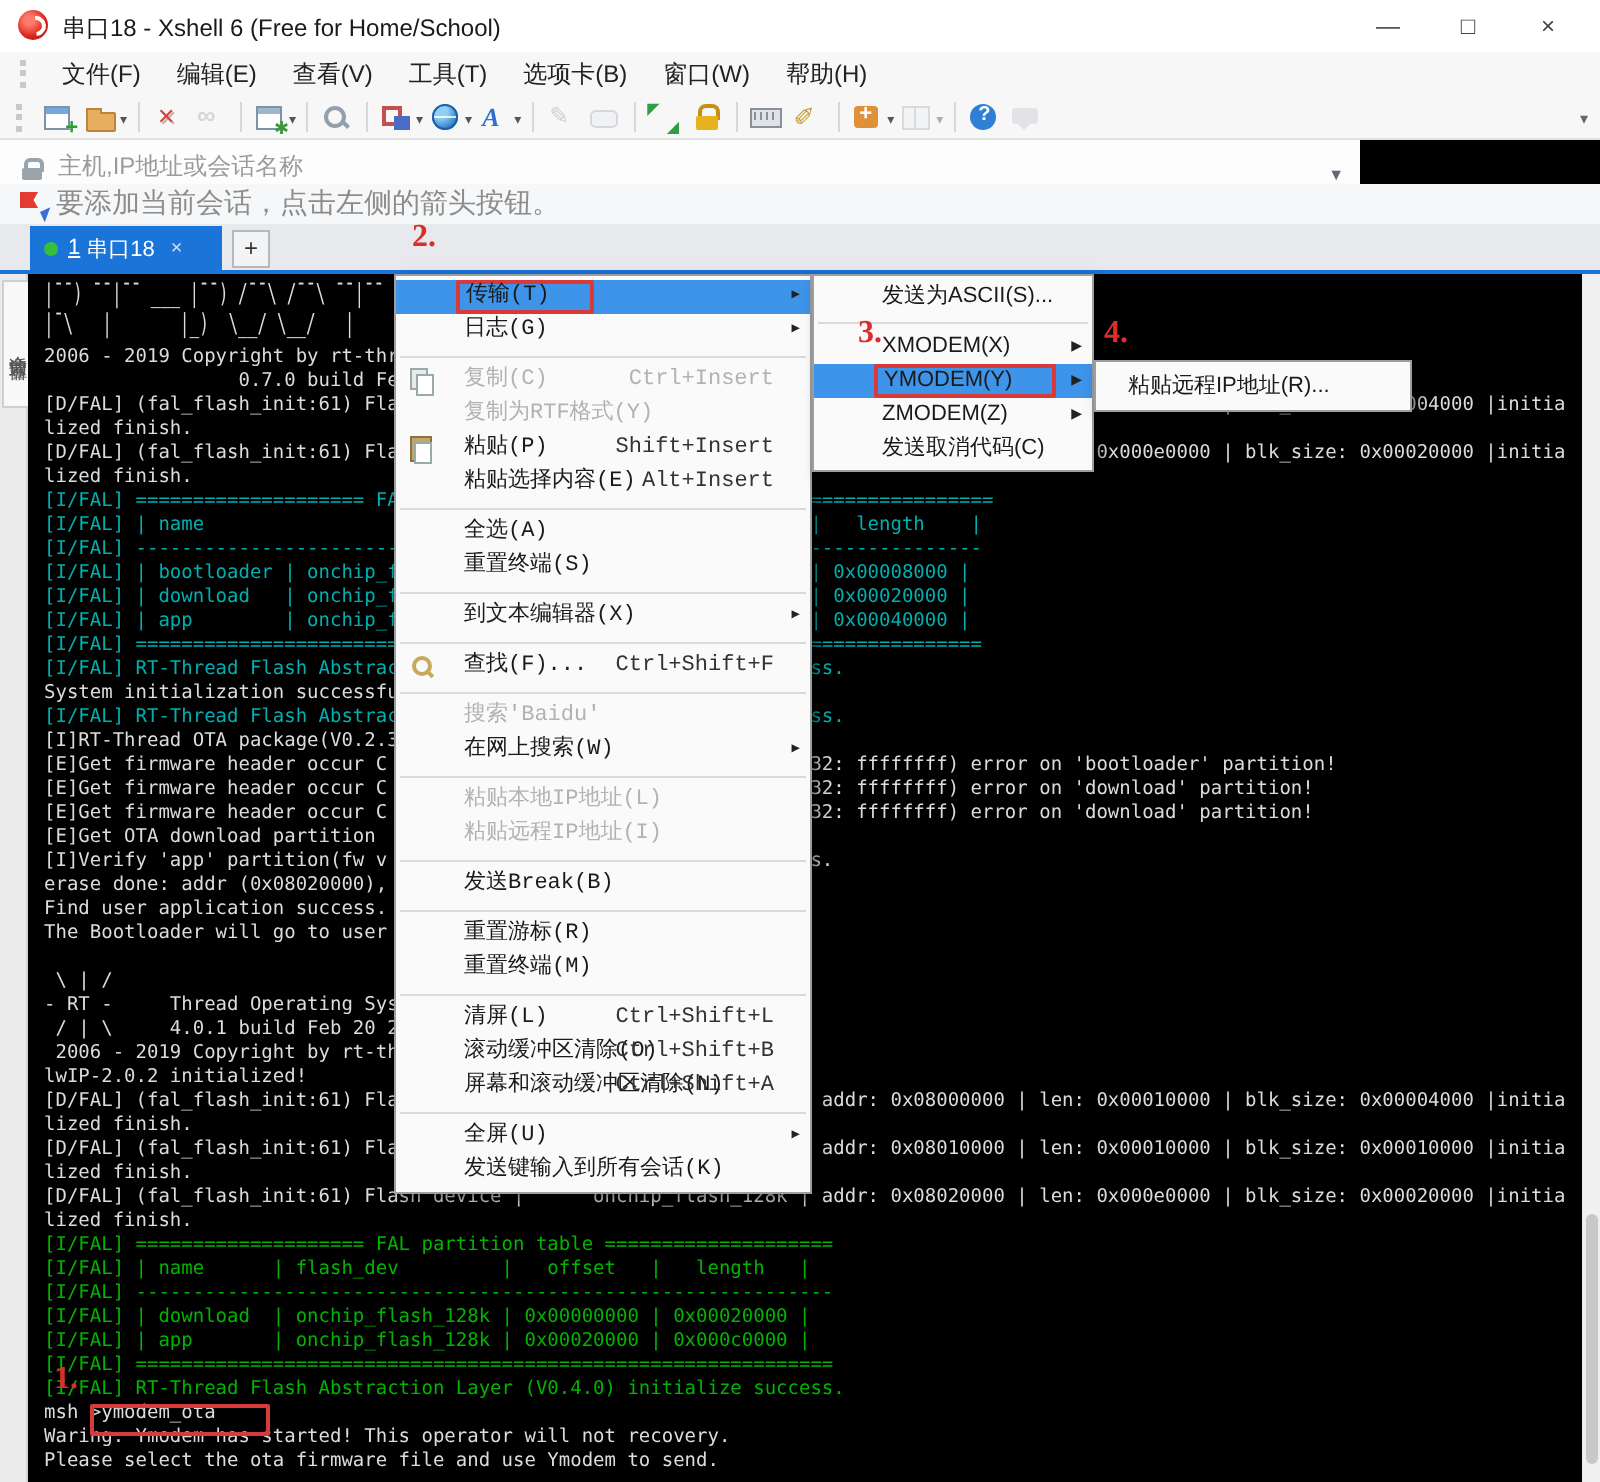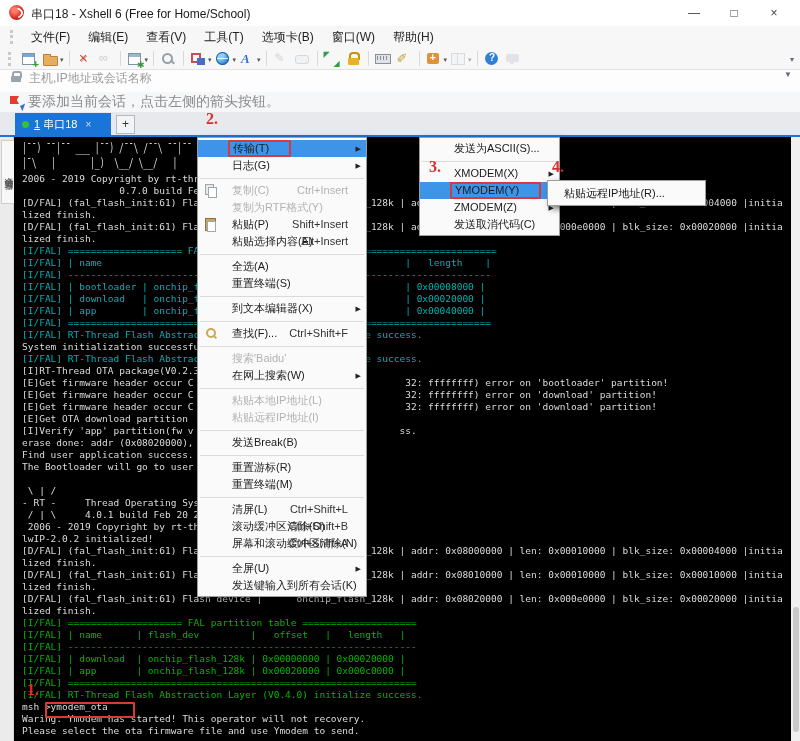--- a/index.html
+++ b/index.html
@@ -54,21 +54,21 @@
   [data-name="package-icon"]::before{content:"";position:absolute;left:1px;top:2px;width:12px;height:11px;background:#e09038;border-radius:2px;}
   [data-name="package-icon"]::after{content:"+";position:absolute;left:4px;top:0px;color:#fff;font-weight:bold;font-size:11px;}
   [data-name="tile-icon"]::before{content:"";position:absolute;left:1px;top:2px;width:12px;height:10px;border:1px solid #b4bac2;background:#eef1f4;}
   [data-name="tile-icon"]::after{content:"";position:absolute;left:7px;top:2px;width:1px;height:12px;background:#b4bac2;}
   [data-name="help-icon"]::before{content:"";position:absolute;left:1px;top:1px;width:13px;height:13px;border-radius:50%;background:#2f7fd6;}
   [data-name="help-icon"]::after{content:"?";position:absolute;left:5.5px;top:1px;color:#fff;font-size:10px;font-weight:bold;}
   [data-name="chat-icon"]::before{content:"";position:absolute;left:1px;top:3px;width:13px;height:8px;background:#c8cdd5;border-radius:2px;}
   [data-name="chat-icon"]::after{content:"";position:absolute;left:4px;top:11px;border:3px solid transparent;border-top-color:#c8cdd5;}
   .tb-end-caret{position:absolute;right:6px;top:55px;font-size:8px;color:#667;}
   
-  .addressbar{position:absolute;left:0;top:70px;width:800px;height:22px;background:#fdfdfd;border-bottom:1px solid #84cc16;display:flex;align-items:flex-start;}
+  .addressbar{position:absolute;left:0;top:70px;width:680px;height:22px;background:#fdfdfd;border-bottom:1px solid #84cc16;display:flex;align-items:flex-end;}
   .addr-lock{position:relative;width:14px;height:14px;margin:0 6px 0 9px;}
   .addr-lock::before{content:"";position:absolute;left:3px;top:1px;width:6px;height:5px;border:2px solid #9aa4ad;border-bottom:none;border-radius:3px 3px 0 0;}
   .addr-lock::after{content:"";position:absolute;left:2px;top:6px;width:10px;height:6px;background:#9aa4ad;border-radius:1px;}
   .addr-placeholder{font-size:12px;color:#9b9b9b;}
   .addr-caret{position:absolute;right:8px;font-size:8px;color:#667;}
   
   .infobar{position:absolute;left:0;top:92px;width:800px;height:20px;background:#f5f7f9;border-bottom:1px solid #dcdcdc;display:flex;align-items:center;}
   .flag-icon{position:relative;width:16px;height:14px;margin:0 4px 0 8px;}
   .flag-icon::before{content:"";position:absolute;left:2px;top:1px;width:9px;height:8px;background:#e23b30;clip-path:polygon(0 0,100% 0,75% 50%,100% 100%,0 100%);}
   .flag-icon::after{content:"";position:absolute;left:8px;top:7px;border:4px solid transparent;border-right-color:#3a6fd8;transform:rotate(20deg);}
@@ -88,21 +88,21 @@
   .terminal{position:absolute;left:14px;top:137px;width:777px;height:604px;background:#000;overflow:hidden;}
   .term-banner{position:absolute;left:8px;top:3px;color:#dcdcdc;font-family:"DejaVu Sans Mono",monospace;
     font-size:13px;line-height:15px;white-space:pre;transform:scaleX(.62);transform-origin:left top;}
   .term-lines{position:absolute;left:8px;top:36px;font-family:"DejaVu Sans Mono",monospace;font-size:9.5px;line-height:12px;white-space:pre;}
   .tl{height:12px;}
   .c-w{color:#dcdcdc;} .c-c{color:#00b0b0;} .c-g{color:#00b400;}
   .scrollbar{position:absolute;left:791px;top:137px;width:9px;height:604px;background:#f0f0f0;}
   .scroll-thumb{position:absolute;left:1.5px;top:470px;width:6px;height:125px;background:#c8c8c8;border-radius:3px;}
   
   .cmenu{position:absolute;background:#fafafa;border:1px solid #9e9e9e;box-shadow:3px 3px 6px rgba(0,0,0,.5);padding:2px 0;box-sizing:border-box;font-size:11px;color:#1a1a1a;}
-  #context-menu{left:197px;top:137px;width:170px;}
+  #context-menu{left:197px;top:137px;width:209px;font-family:Liberation Mono, monospace;}
   #transfer-submenu{left:406px;top:137px;width:141px;}
   #ymodem-submenu{left:547px;top:180px;width:159px;}
   .mi{position:relative;height:17px;line-height:17px;padding-left:34px;white-space:nowrap;}
   #ymodem-submenu .mi{height:20px;line-height:20px;padding-left:16px;}
   .mi.hl{background:#3e94e9;}
   .mi.dis2{color:#b2b2b2;}
   .mi .accel{position:absolute;right:18px;color:#333;}
   .mi.dis2 .accel{color:#b2b2b2;}
   .mi .arrow{position:absolute;right:5px;top:0;font-size:7px;color:#222;}
   .msep{height:8px;position:relative;}
@@ -112,21 +112,21 @@
   .mi-icon.copy::after{content:"";position:absolute;left:4px;top:3px;width:7px;height:9px;background:#fff;border:1px solid #9aa;}
   .mi-icon.paste::before{content:"";position:absolute;left:1px;top:0;width:9px;height:11px;background:#c7a468;border:1px solid #8d7340;}
   .mi-icon.paste::after{content:"";position:absolute;left:3px;top:3px;width:7px;height:9px;background:#fff;border:1px solid #9aa;}
   .mi-icon.find::before{content:"";position:absolute;left:2px;top:1px;width:6px;height:6px;border:2px solid #c7a95a;border-radius:50%;}
   .mi-icon.find::after{content:"";position:absolute;left:9px;top:9px;width:4px;height:2px;background:#c7a95a;transform:rotate(45deg);}
   
   .redbox-label{border:2px solid #d83a3a;border-radius:1px;padding:0 20px 1px 3px;margin-left:-4px;}
   #ymodem-submenu .redbox-label{padding:0 6px 1px 3px;}
   .ann{position:absolute;color:#dd2c2c;font-weight:bold;font-size:16px;font-family:"Liberation Serif",serif;z-index:60;}
   .redbox-term{position:absolute;left:45px;top:702px;width:90px;height:16px;border:2px solid #d83a3a;border-radius:1px;z-index:55;box-sizing:border-box;}
-  #context-menu{z-index:30;} #transfer-submenu{z-index:35;margin-left:13px;} #ymodem-submenu{z-index:40;}
+  #context-menu{z-index:30;} #transfer-submenu{z-index:35;} #ymodem-submenu{z-index:40;}
 </style>
 </head>
 <body>
 
 <div class="window" data-name="xshell-window">
 
   <div class="titlebar" data-name="title-bar">
     <span class="appicon" data-name="xshell-logo-icon"></span>
     <span class="title-text" data-name="window-title">串口18 - Xshell 6 (Free for Home/School)</span>
     <span class="winbtns">

